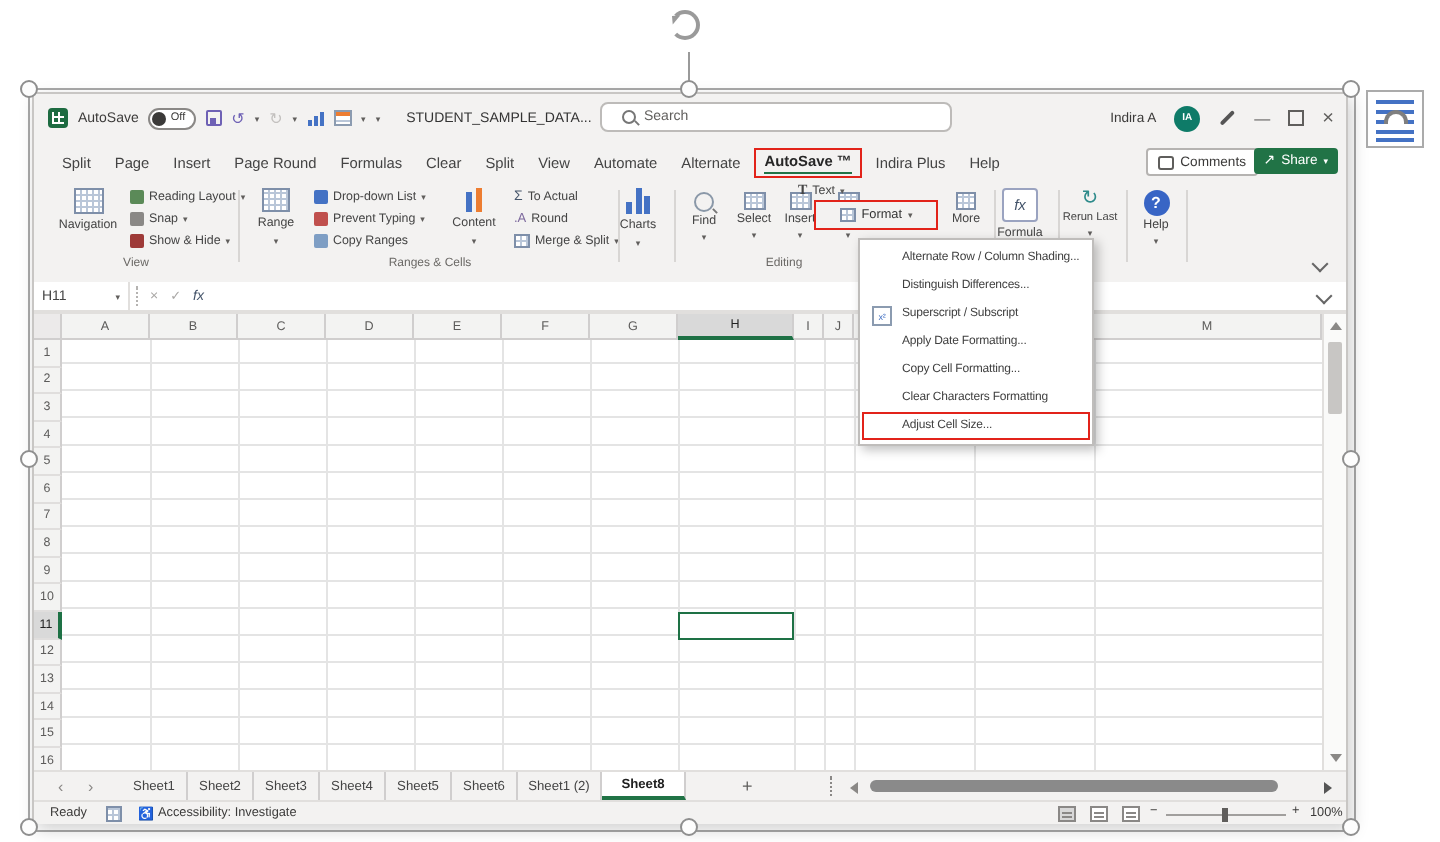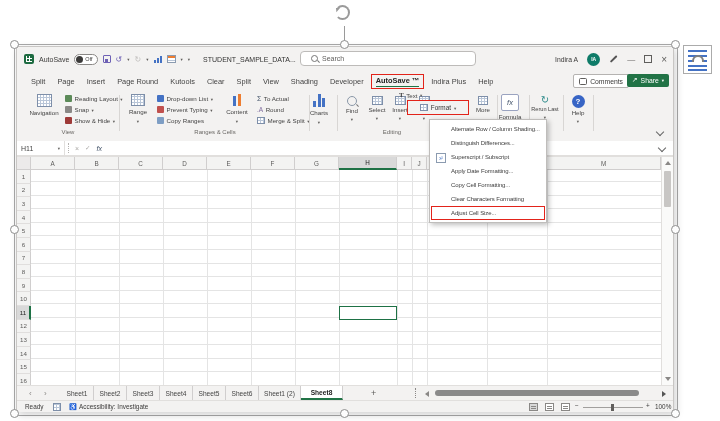--- a/index.html
+++ b/index.html
@@ -159,26 +159,26 @@
         <span class="maxbox"></span>
         <span style="font-size:10px;color:#5f5e5c;">×</span>
       </div>
     </div>
 
     <div class="tabrow">
       <span class="mtab">Split</span>
       <span class="mtab">Page</span>
       <span class="mtab">Insert</span>
       <span class="mtab">Page Round</span>
-      <span class="mtab">Kutools</span>
+      <span class="mtab">Formulas</span>
       <span class="mtab">Clear</span>
       <span class="mtab">Split</span>
       <span class="mtab">View</span>
-      <span class="mtab">Shading</span>
-      <span class="mtab">Developer</span>
+      <span class="mtab">Automate</span>
+      <span class="mtab">Alternate</span>
       <span class="kut"><b>AutoSave ™</b></span>
       <span class="mtab">Indira Plus</span>
       <span class="mtab">Help</span>
       <span class="combtn">
           <span class="bubble"></span>
           <span>Comments</span>
         </span>
       <span class="sharebtn">
           <span style="font-size:7px;">↗</span>
           <span>Share</span>

